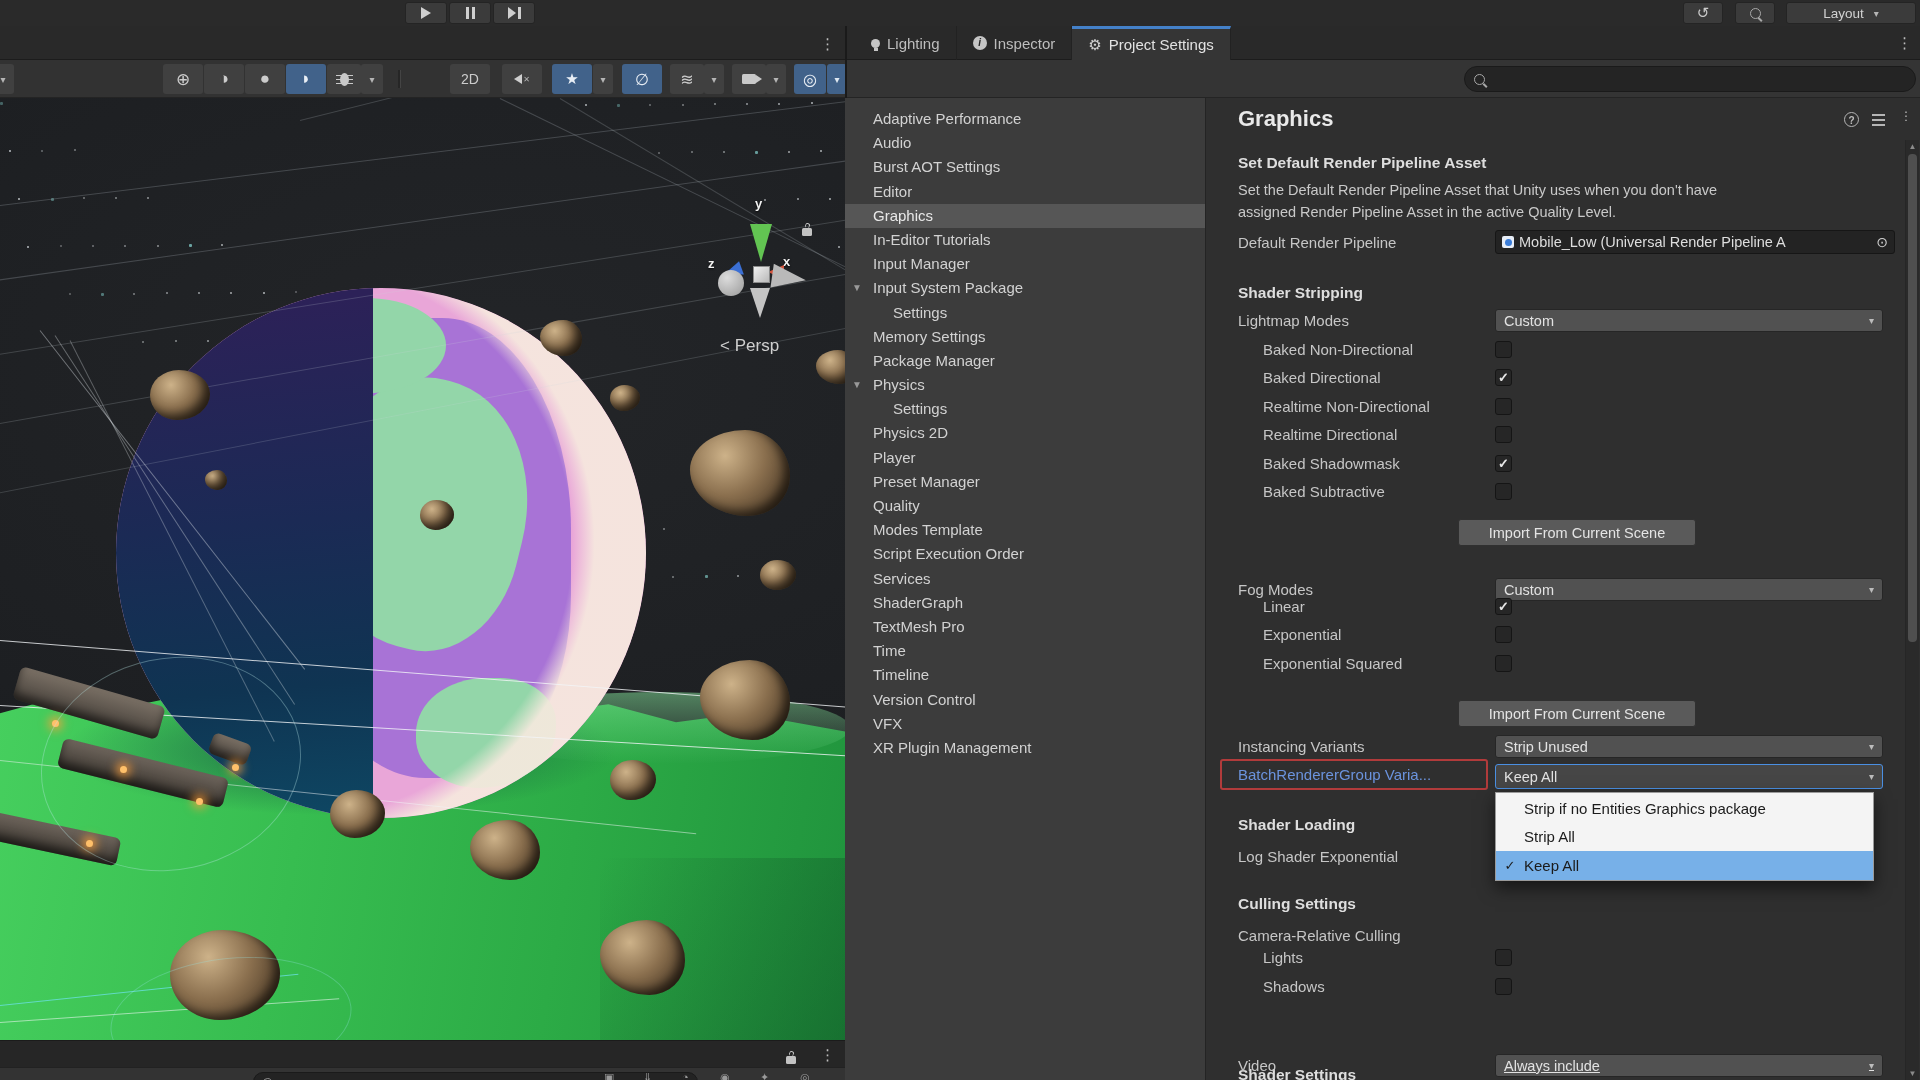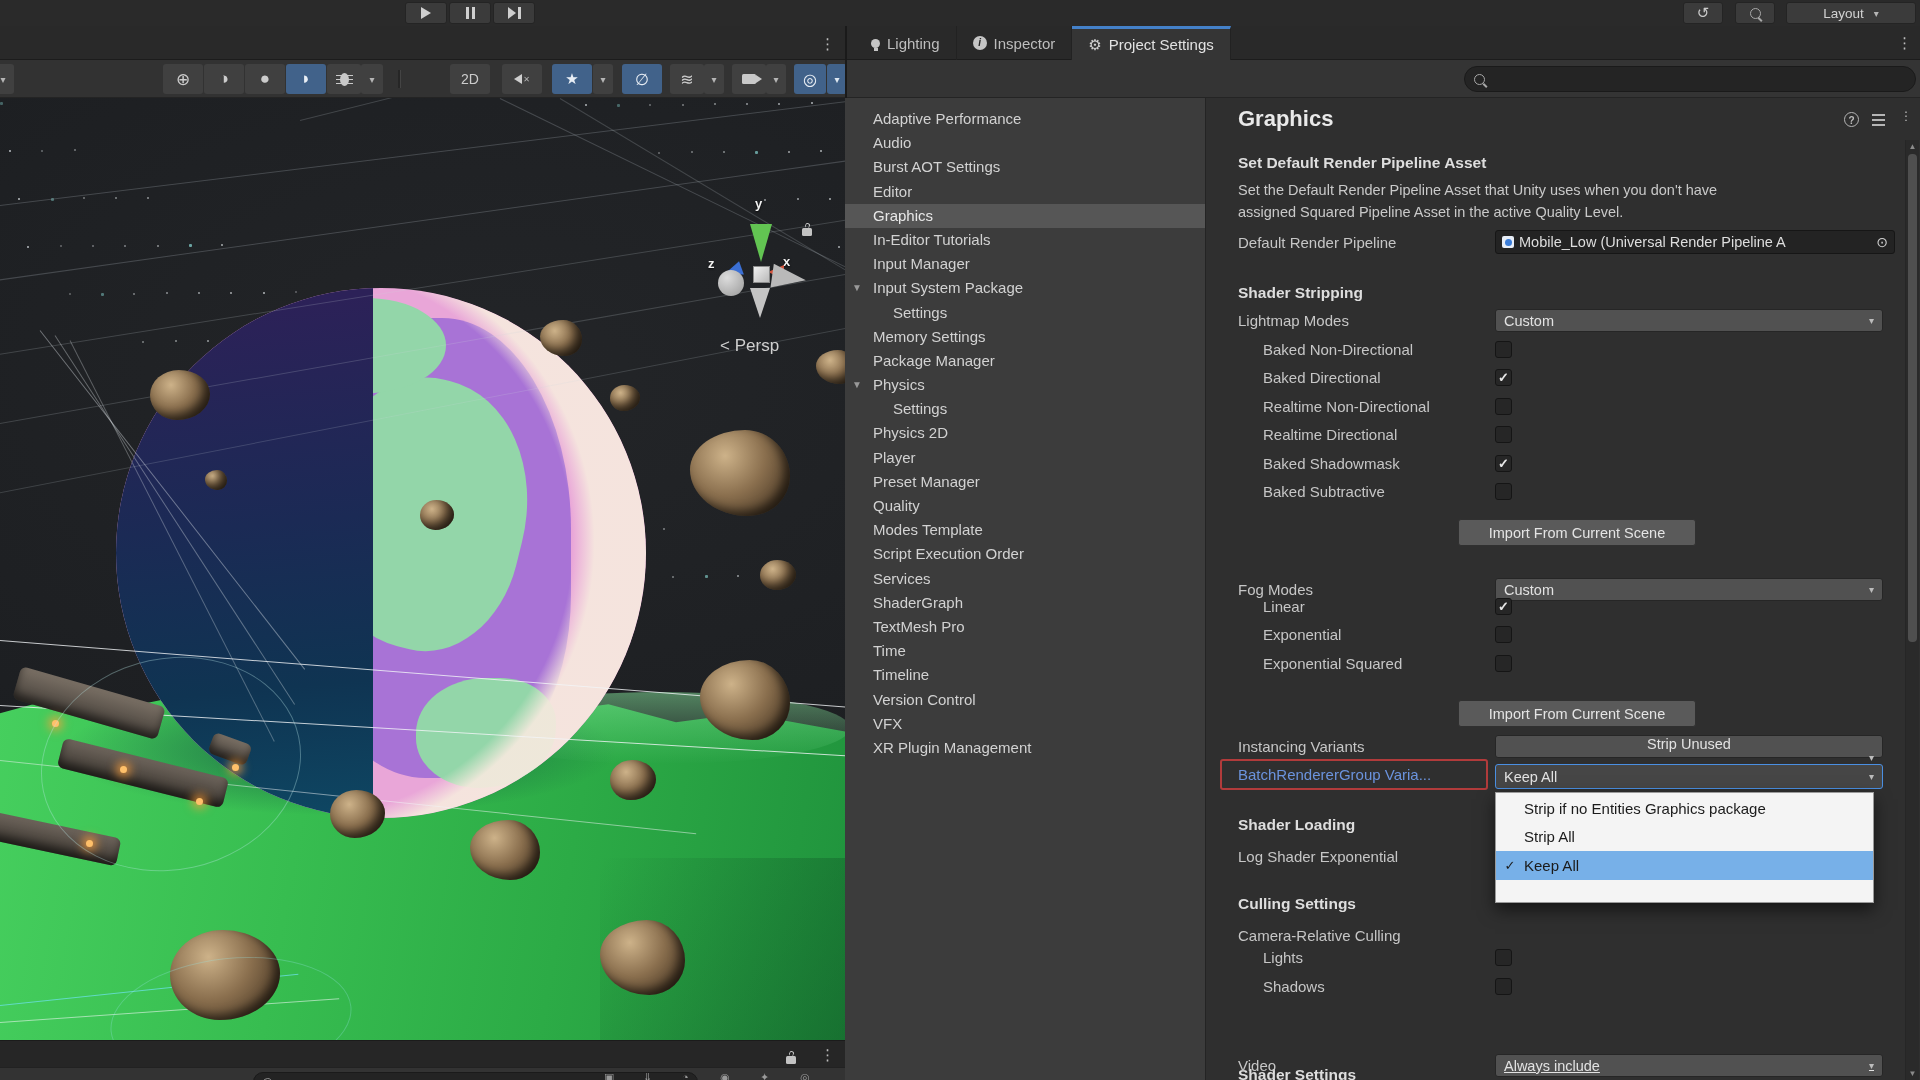--- a/index.html
+++ b/index.html
@@ -119,21 +119,21 @@
   .checkbox{width:17px;height:17px;background:#262626;border:1px solid #151515;border-radius:3px;box-sizing:border-box;
       display:flex;align-items:center;justify-content:center;color:#e6e6e6;font-size:13px;font-weight:bold;}
   .chk-abs{position:absolute;left:289px;}
   .chk-group{position:absolute;left:32px;right:40px;}
   .chk-row{height:28.5px;display:flex;align-items:center;}
   .chk-row .chk-label{width:257px;padding-left:25px;font-size:15px;color:#c6c6c6;box-sizing:border-box;}
   .import-btn{position:absolute;left:252px;width:236px;height:25px;background:#5a5a5a;border:1px solid #303030;border-radius:3px;
       font-size:14.5px;color:#e4e4e4;display:flex;align-items:center;justify-content:center;}
   .redbox{position:absolute;left:14px;top:661px;width:268px;height:31px;border:2px solid #b13b3b;border-radius:3px;box-sizing:border-box;}
   .brg-label{position:absolute;left:32px;top:665px;font-size:15px;color:#6b93dd;height:24px;line-height:24px;}
-  .menu{position:absolute;left:289px;top:694px;width:379px;height:111px;background:#f4f4f4;border:1px solid #9a9a9a;
+  .menu{position:absolute;left:289px;top:694px;width:379px;height:89px;background:#f4f4f4;border:1px solid #9a9a9a;
       box-shadow:0 7px 16px rgba(0,0,0,.55);z-index:40;padding-top:1px;box-sizing:border-box;}
   .menu-row{height:28.6px;display:flex;align-items:center;font-size:15px;color:#1b1b1b;}
   .menu-row .menu-check{width:28px;text-align:center;font-size:13px;color:#1b1b1b;}
   .menu-row.highlighted{background:#77b0e8;}
   .scrollbar{position:absolute;right:1px;top:42px;width:13px;bottom:0;background:#2a2a2a;border-left:1px solid #262626;}
   .scroll-thumb{position:absolute;left:2px;top:14px;width:9px;height:488px;background:#4f4f4f;border-radius:4px;}
   .scroll-arrow{position:absolute;left:0;width:13px;text-align:center;font-size:8px;color:#8a8a8a;}
 </style>
 </head>
 <body>
@@ -549,21 +549,21 @@
     </div>
 
   <div class="panel">
     <div class="p-title">Graphics</div>
     <span class="hicon help-circ" style="left:638px;">?</span>
     <span class="hicon preset-ico" style="left:666px;top:16px;"></span>
     <span class="hicon kebab" style="left:694px;top:11px;">⋮</span>
 
     <div class="phead" style="top:56px;">Set Default Render Pipeline Asset</div>
     <div class="pdesc" style="top:84px;">Set the Default Render Pipeline Asset that Unity uses when you don't have</div>
-    <div class="pdesc" style="top:106px;">assigned Squared Pipeline Asset in the active Quality Level.</div>
+    <div class="pdesc" style="top:106px;">assigned Render Pipeline Asset in the active Quality Level.</div>
     <div class="plabel" style="top:133px;">Default Render Pipeline</div>
     <div class="objfield" style="top:132px;">
       <span class="urp-ico"></span>
       <span>Mobile_Low (Universal Render Pipeline A</span>
       <span class="objpick">⊙</span>
     </div>
 
     <div class="phead" style="top:186px;">Shader Stripping</div>
     <div class="plabel" style="top:211px;">Lightmap Modes</div>
     <div class="dd" style="top:211px;">
@@ -633,21 +633,21 @@
         <div class="chk-row">
           <span class="chk-label">Exponential Squared</span>
           <span class="checkbox">
             <span></span>
           </span>
         </div>
       </div>
     <div class="import-btn" style="top:602px;">Import From Current Scene</div>
 
     <div class="plabel" style="top:637px;">Instancing Variants</div>
-    <div class="dd" style="top:637px;flex-direction:column;">
+    <div class="dd" style="top:637px;">
       <span>Strip Unused</span>
       <span class="dd-arrow">▾</span>
     </div>
 
     <div class="redbox"></div>
     <div class="brg-label">BatchRendererGroup Varia...</div>
     <div class="dd focus" style="top:666px;height:25px;">
       <span>Keep All</span>
       <span class="dd-arrow">▾</span>
     </div>

